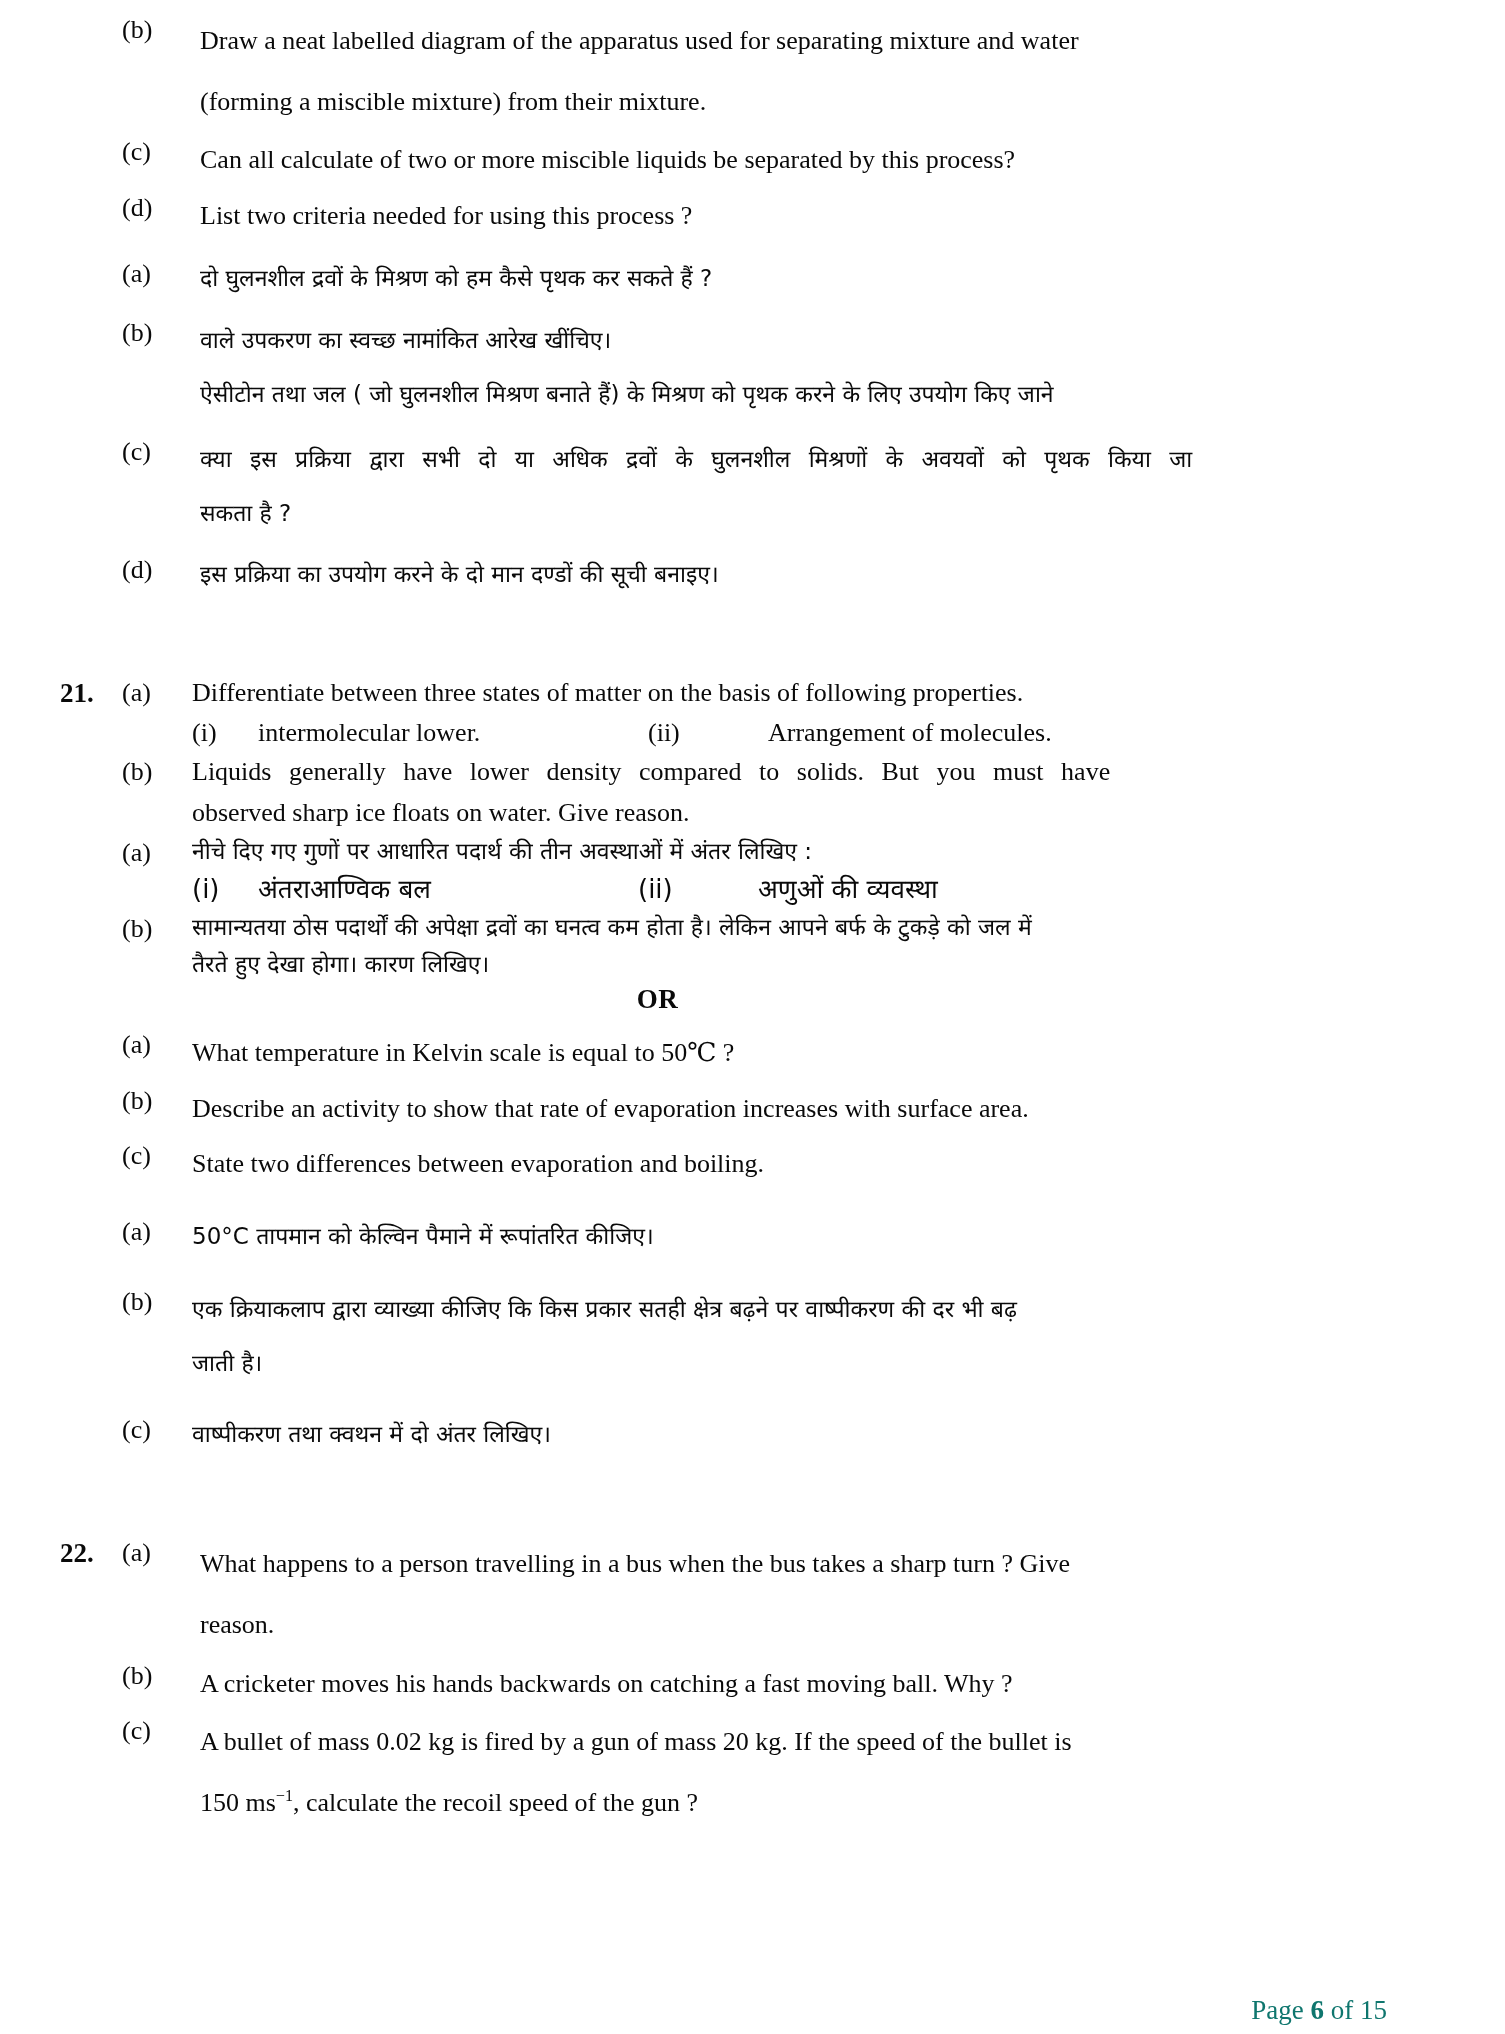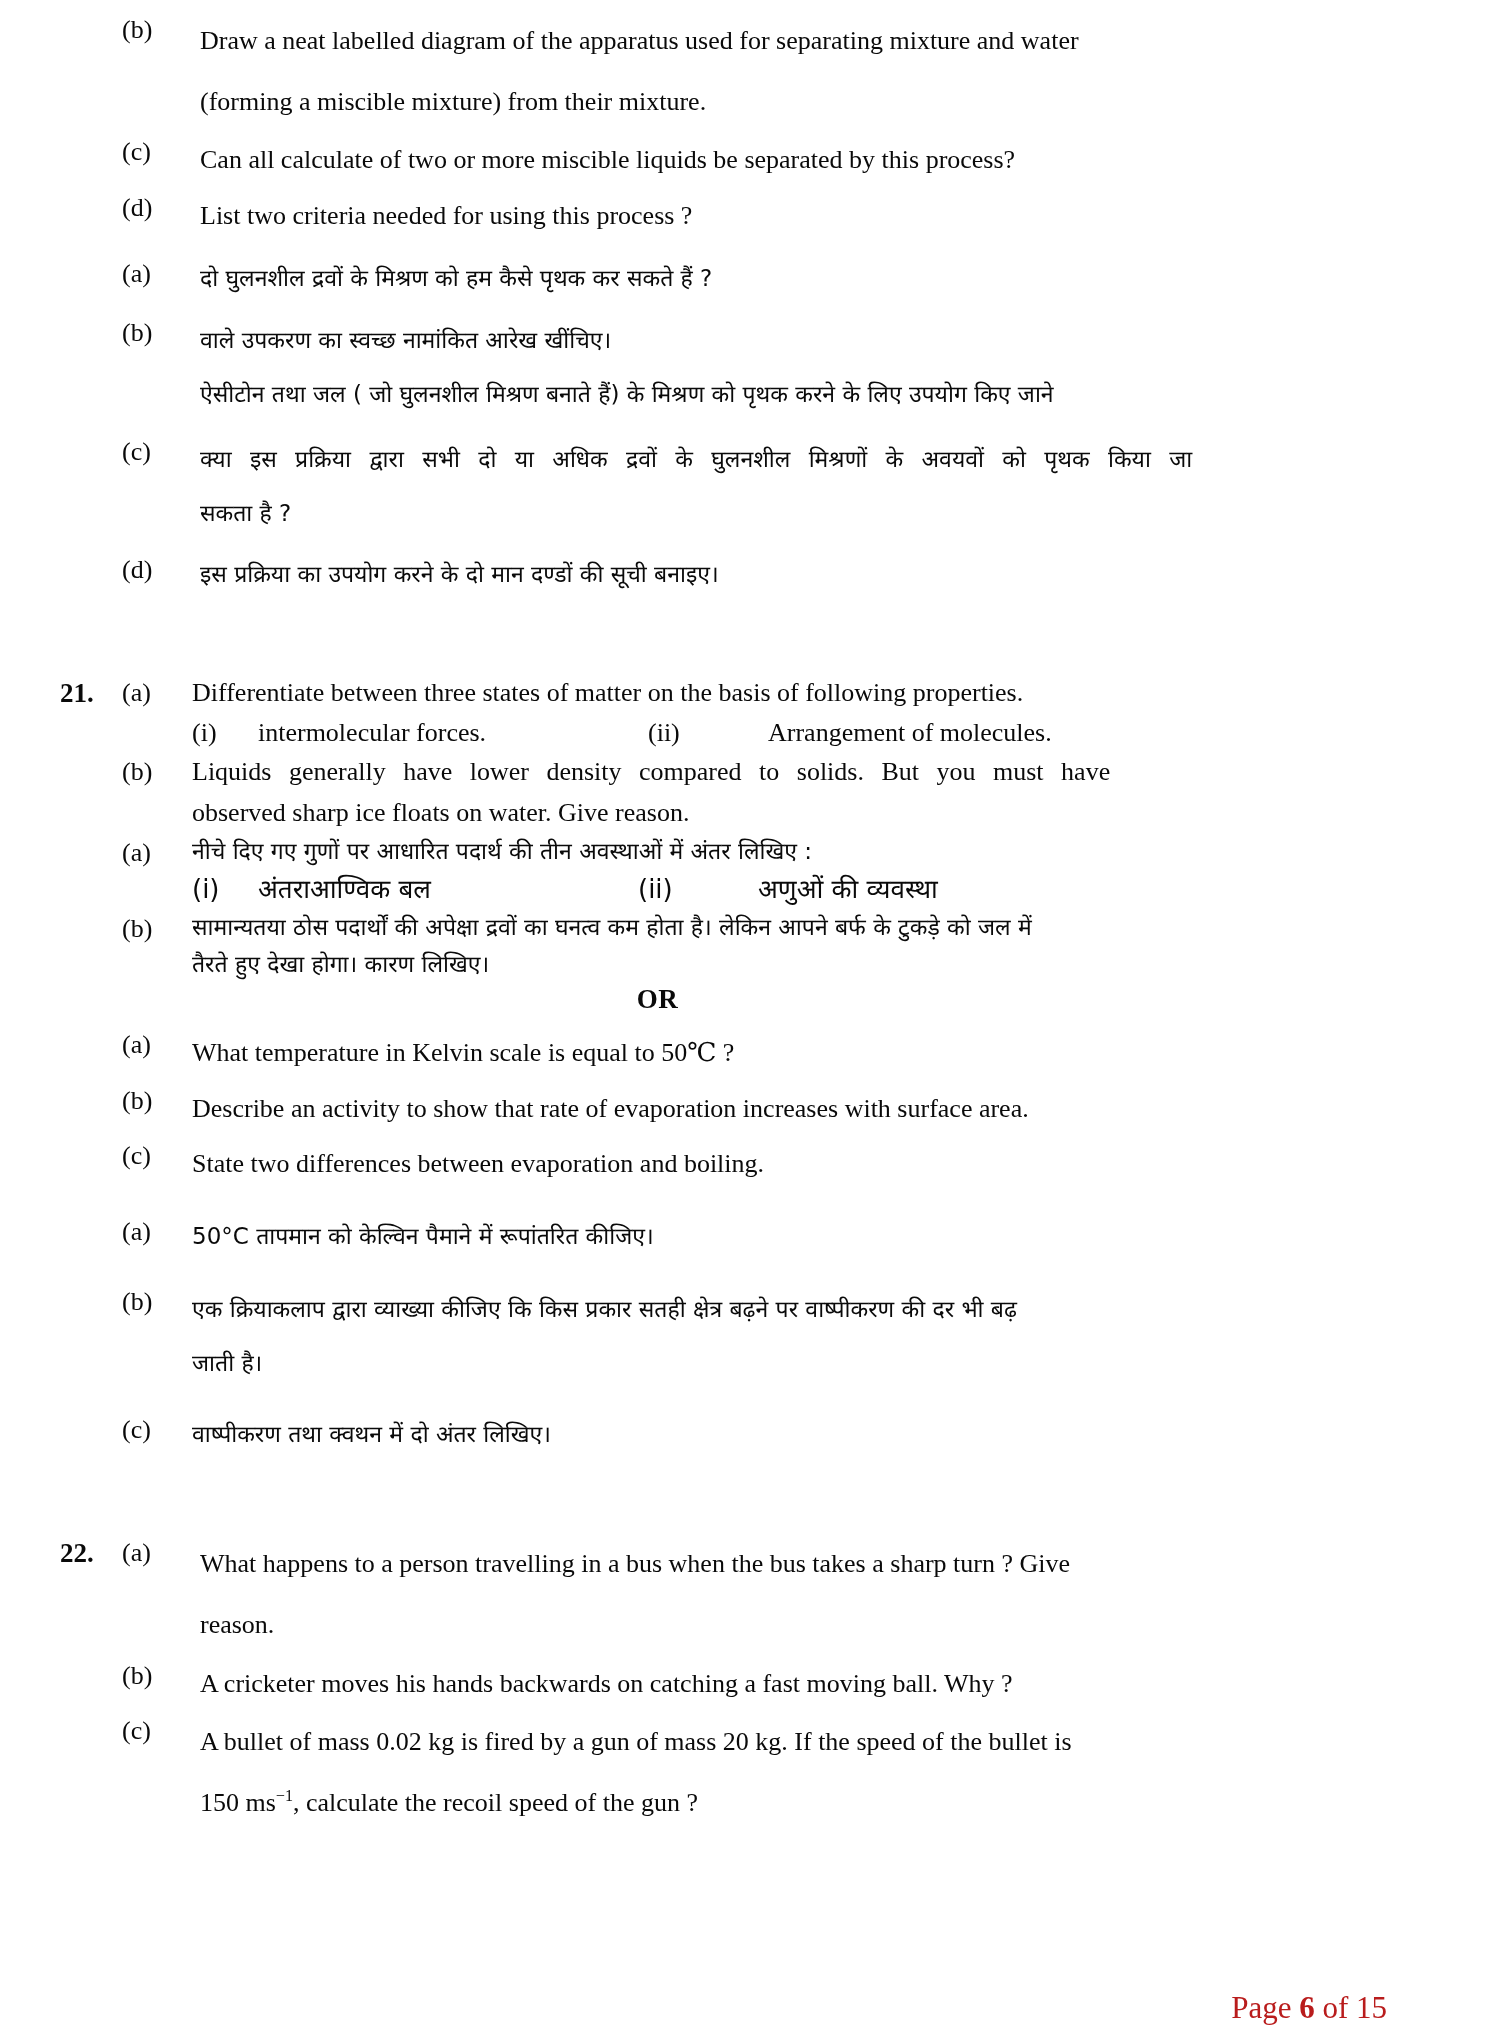--- a/index.html
+++ b/index.html
@@ -81,22 +81,22 @@
     font-weight: bold;
     font-size: 27px;
     padding-right: 130px;
     letter-spacing: 0.5px;
   }
 
   .footer {
     position: absolute;
     right: 118px;
     bottom: 8px;
-    font-size: 31px;
-    color: #b91c1c;
+    font-size: 27px;
+    color: #0f766e;
     white-space: nowrap;
   }
   .footer b { font-weight: bold; }
 
   sup { font-size: 0.62em; vertical-align: super; line-height: 0; }
 </style>
 </head>
 <body>
 
 <div class="page">
@@ -167,21 +167,21 @@
 
   <div>
 
     <div class="qrow">
       <div class="qnum en">21.</div>
       <div class="qlabel tight en">(a)</div>
       <div class="qtext en">
         <div>Differentiate between three states of matter on the basis of following properties.</div>
         <div class="subrow">
           <span class="sn">(i)</span>
-          <span class="st" style="flex:0 0 390px">intermolecular forces.</span>
+          <span class="st" style="flex:0 0 390px">intermolecular lower.</span>
           <span class="sn2">(ii)</span>
           <span class="st">Arrangement of molecules.</span>
         </div>
       </div>
     </div>
 
     <div class="qrow">
       <div class="qnum"></div>
       <div class="qlabel tight en">(b)</div>
       <div class="qtext en">

